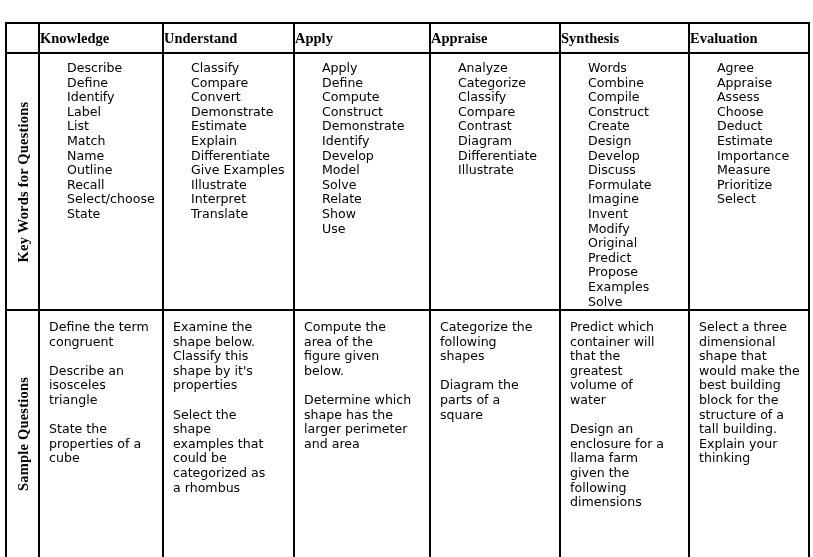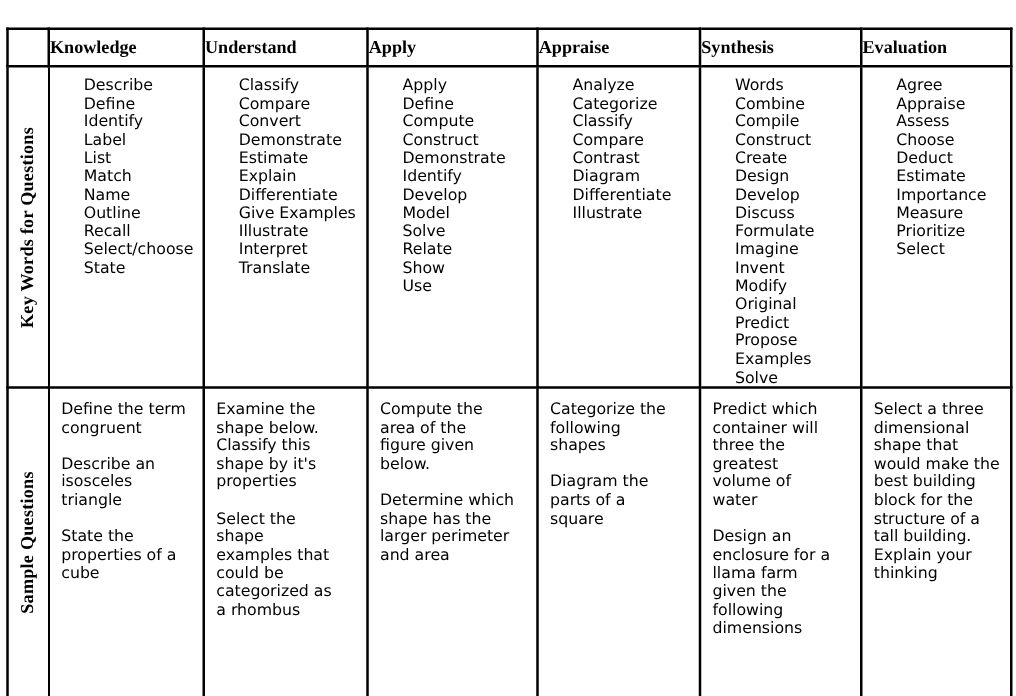--- a/index.html
+++ b/index.html
@@ -302,21 +302,21 @@
 shapes</div>
               <div class="sq-block">Diagram the
 parts of a
 square</div>
             </div>
         </td>
         <td class="sq-cell">
           <div>
               <div class="sq-block">Predict which
 container will
-three the
+that the
 greatest
 volume of
 water</div>
               <div class="sq-block">Design an
 enclosure for a
 llama farm
 given the
 following
 dimensions</div>
             </div>

